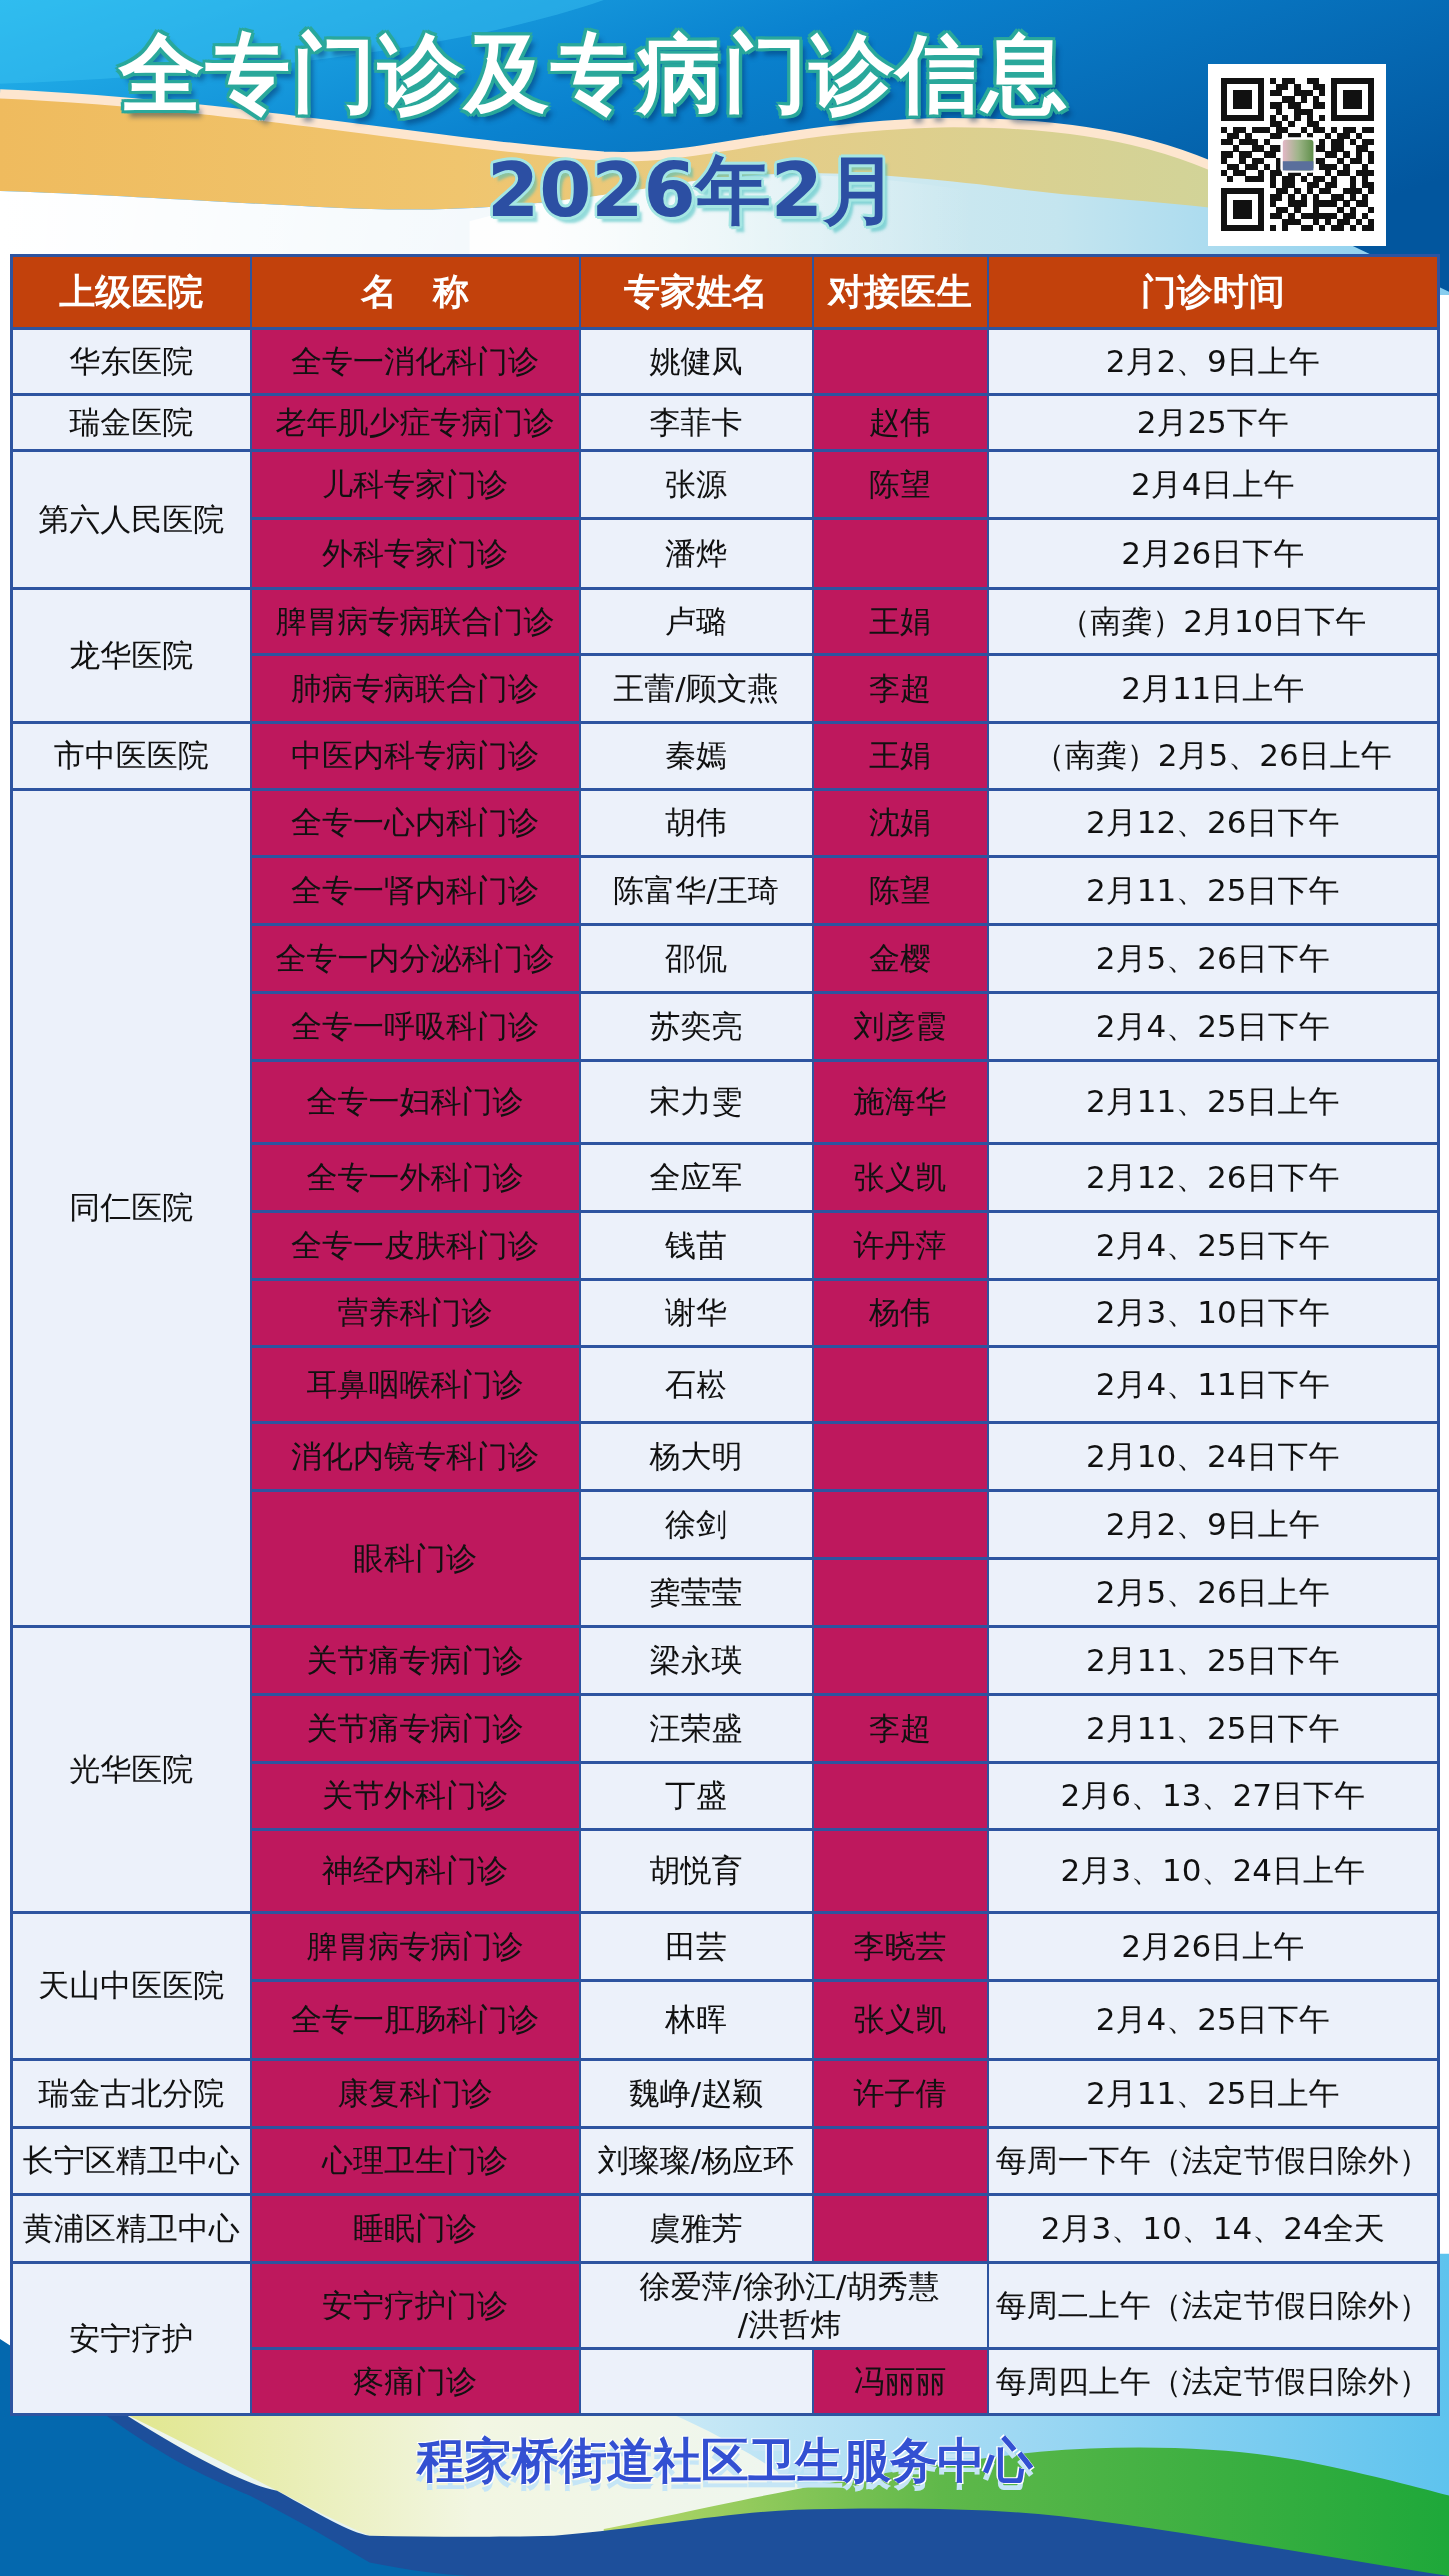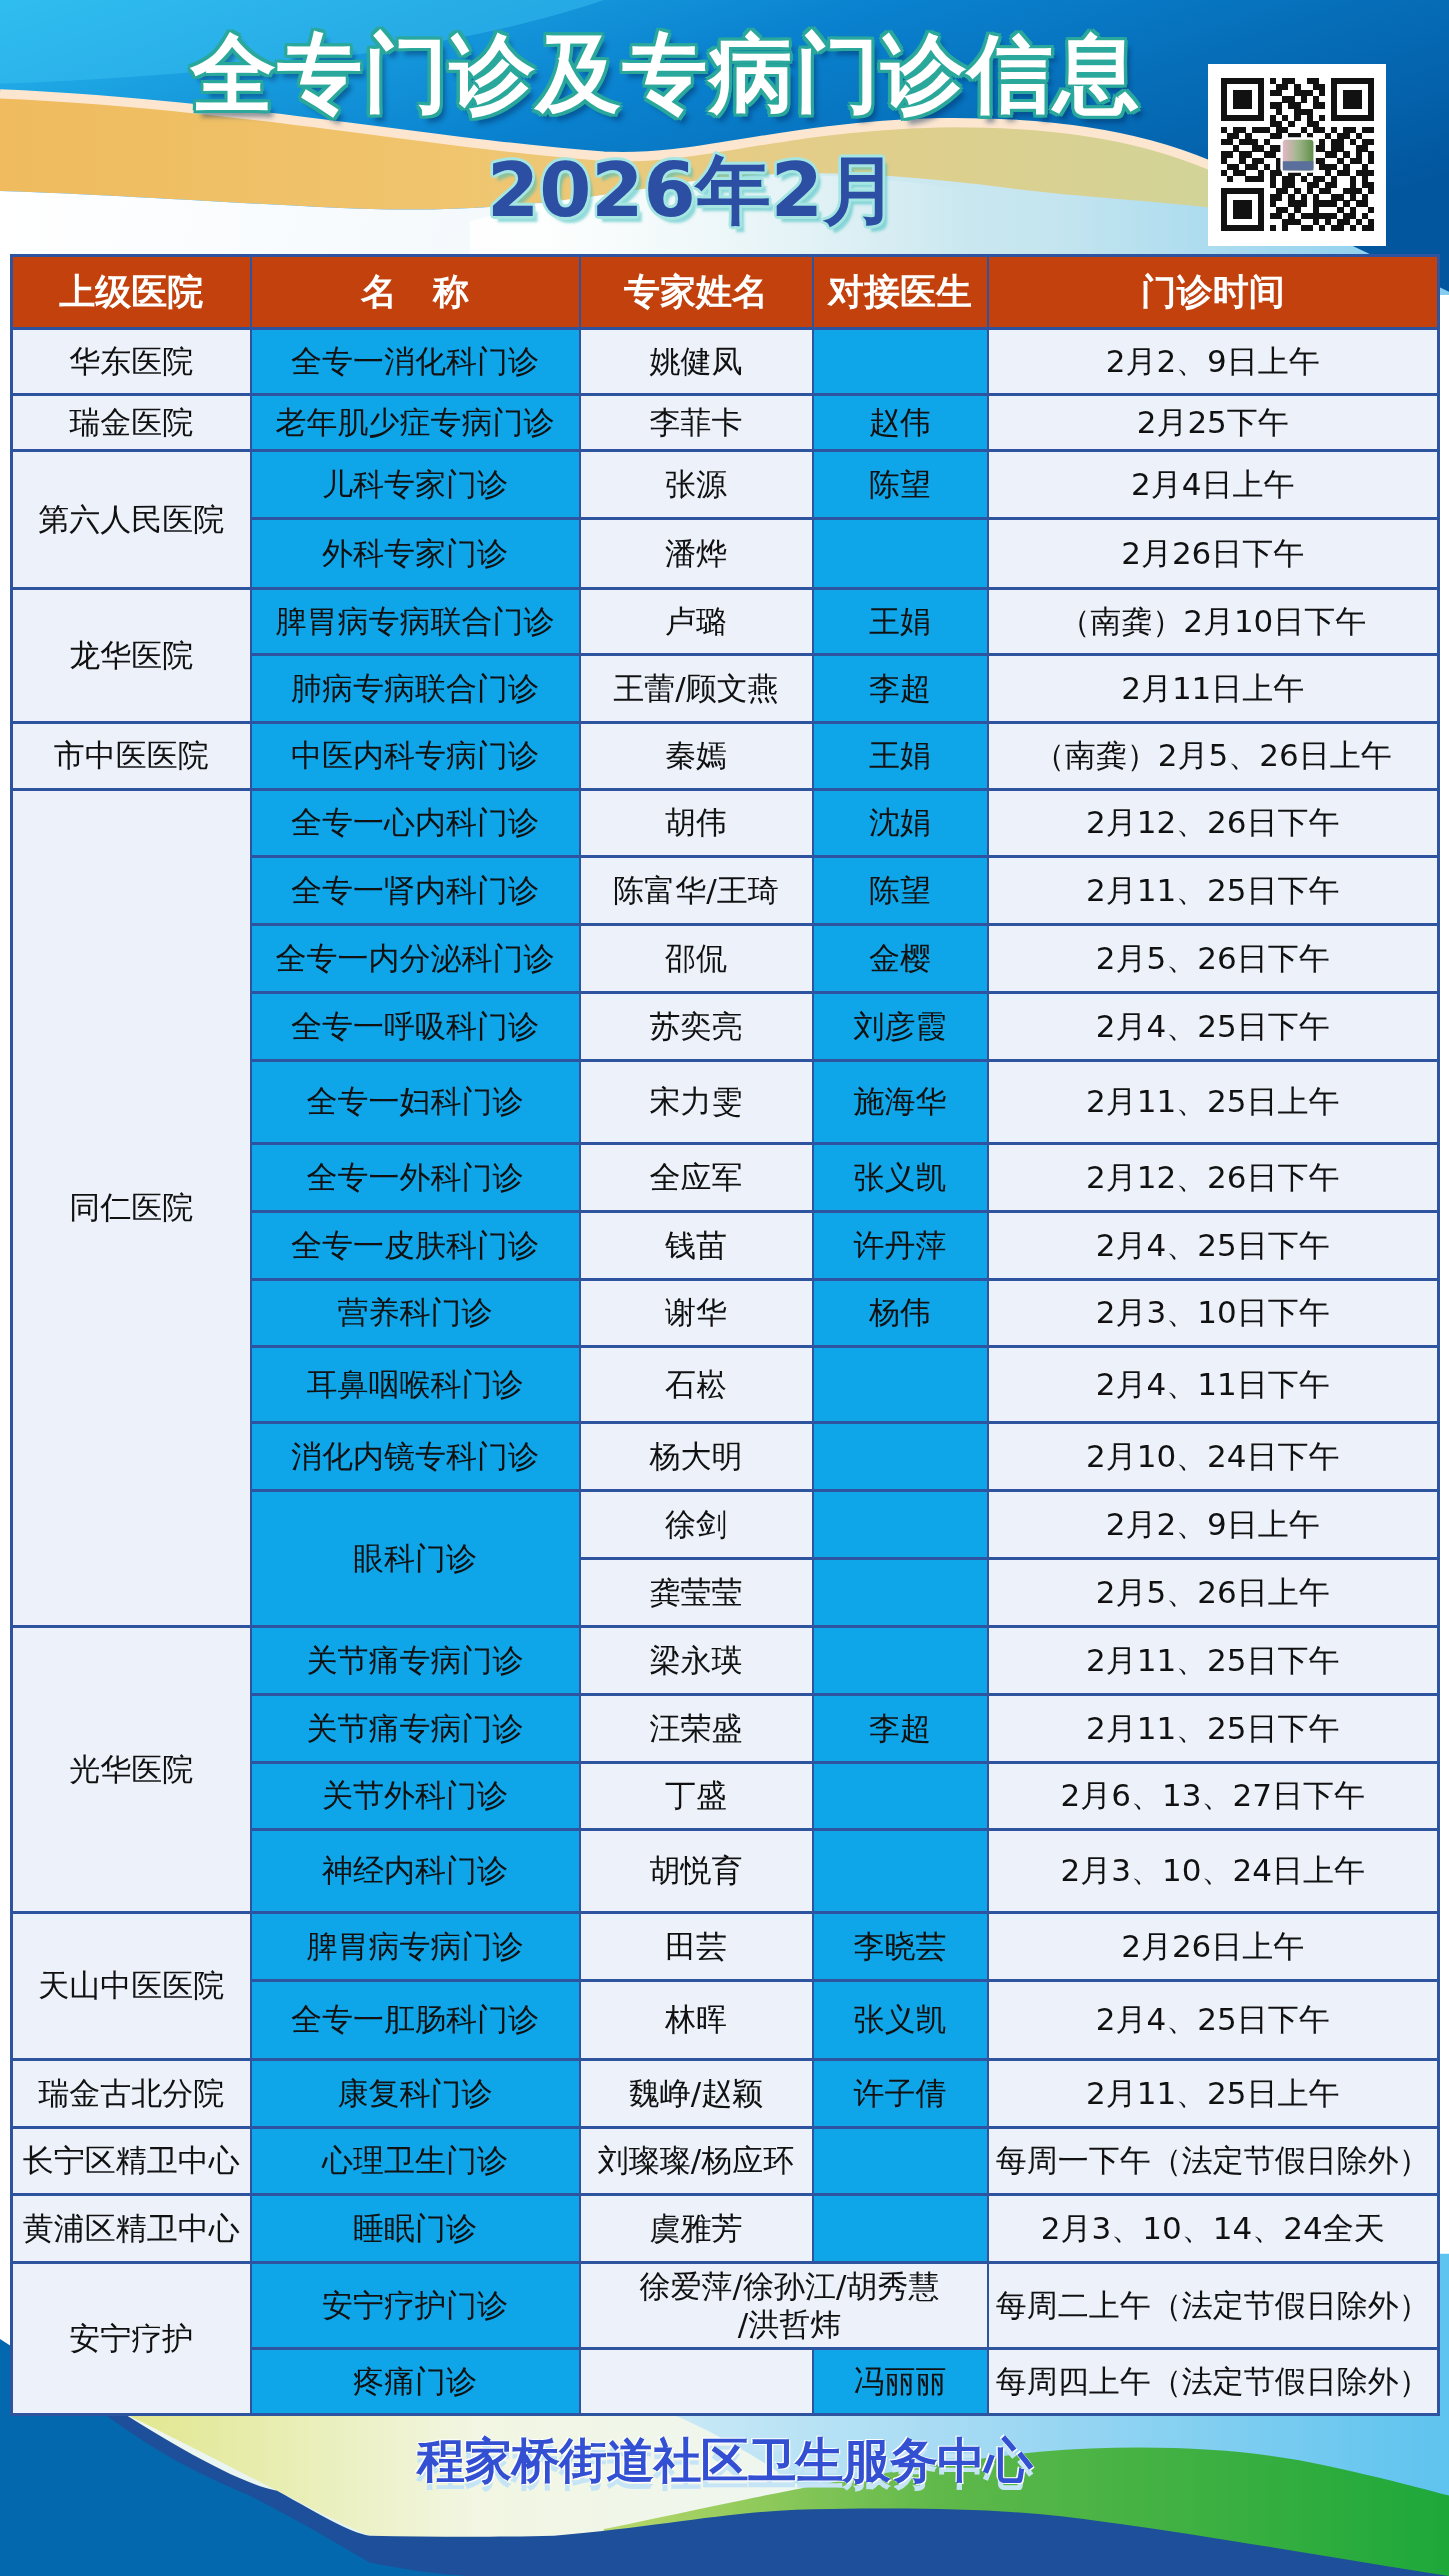--- a/index.html
+++ b/index.html
@@ -6,21 +6,21 @@
   body {
     width: 1449px; height: 2576px; position: relative; overflow: hidden;
     background: #ffffff;
     font-family: "DejaVu Sans", "Liberation Sans", sans-serif;
   }
   .bg-top { position: absolute; left: 0; top: 0; width: 1449px; height: 295px; z-index: 0; }
   .bg-bottom { position: absolute; left: 0; top: 2227px; width: 1449px; height: 349px; z-index: 0; }
 
   .title {
     position: absolute; left: 119px; top: 27px; width: 1093px;
-    text-align: center; white-space: nowrap;
+    white-space: nowrap;
     font-size: 85px; line-height: 1.1; font-weight: bold; color: #ffffff;
     letter-spacing: 1.3px; z-index: 3;
     text-shadow:
       3.4px 0 0 #2aa89b, -3.4px 0 0 #2aa89b, 0 3.4px 0 #2aa89b, 0 -3.4px 0 #2aa89b,
       2.7px 2.7px 0 #2aa89b, -2.7px 2.7px 0 #2aa89b, 2.7px -2.7px 0 #2aa89b, -2.7px -2.7px 0 #2aa89b,
       5.4px 6.7px 5.4px rgba(0, 40, 90, 0.45);
   }
   .subtitle {
     position: absolute; left: 487px; top: 149px; width: 402px;
     text-align: right; white-space: nowrap;
@@ -46,21 +46,21 @@
     border-left: 2px solid #2e54a0; border-right: 2px solid #2e54a0;
     border-top: 3.4px solid #2e54a0; border-bottom: 3.4px solid #2e54a0;
     padding: 0; text-align: center; vertical-align: middle;
     white-space: nowrap; overflow: hidden;
   }
   table.schedule th {
     background: #c2410c; color: #ffffff; font-size: 36px; font-weight: bold;
   }
   table.schedule td { font-size: 31px; color: #111111; line-height: 1.2; }
   td.c1, td.c3, td.c5 { background: #ecf1fa; }
-  td.c2, td.c4 { background: #0ea5e9; margin-left: 35px; }
+  td.c2, td.c4 { background: #be185d; margin-left: 35px; }
   td.merged { white-space: normal; }
   td.merged span { display: block; line-height: 1.2; padding-left: 12px; }
 
   .footer-org {
     position: absolute; left: 0; top: 2434px; width: 1449px;
     text-align: center; white-space: nowrap;
     font-size: 48px; line-height: 1.1; font-weight: 900; color: #3350d2;
     letter-spacing: -0.7px; z-index: 3;
     text-shadow: 1.3px 1.3px 0 #ffffff, -1.3px -1.3px 0 #ffffff, 0 6.7px 0 #c5e5f6;
   }

